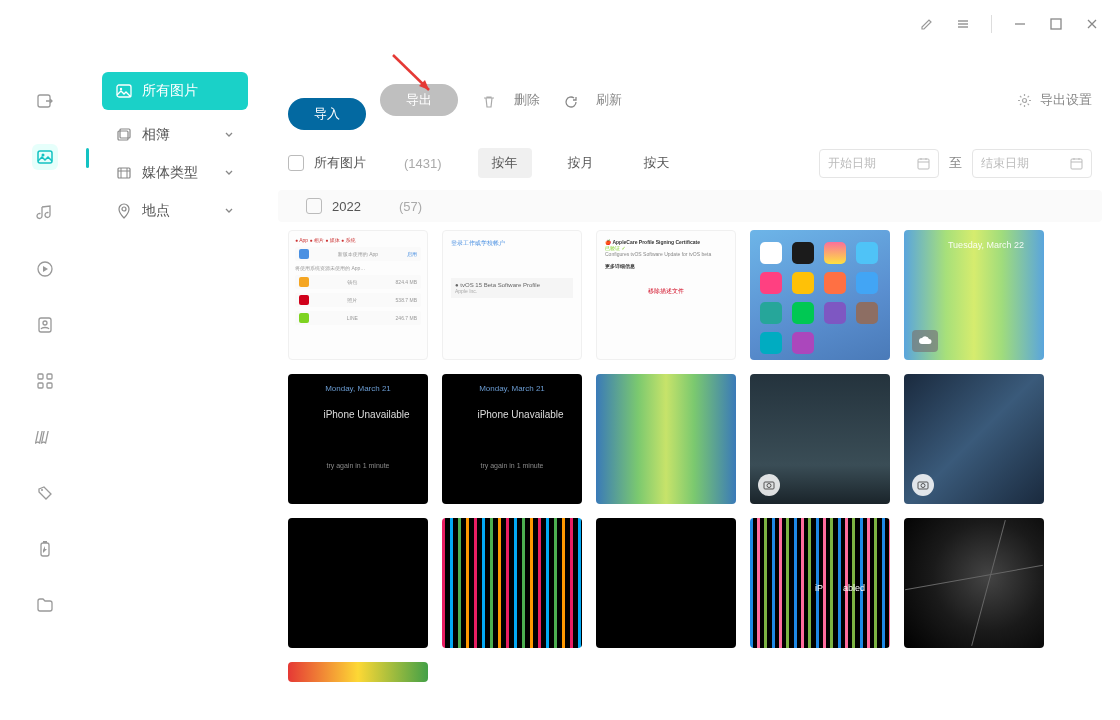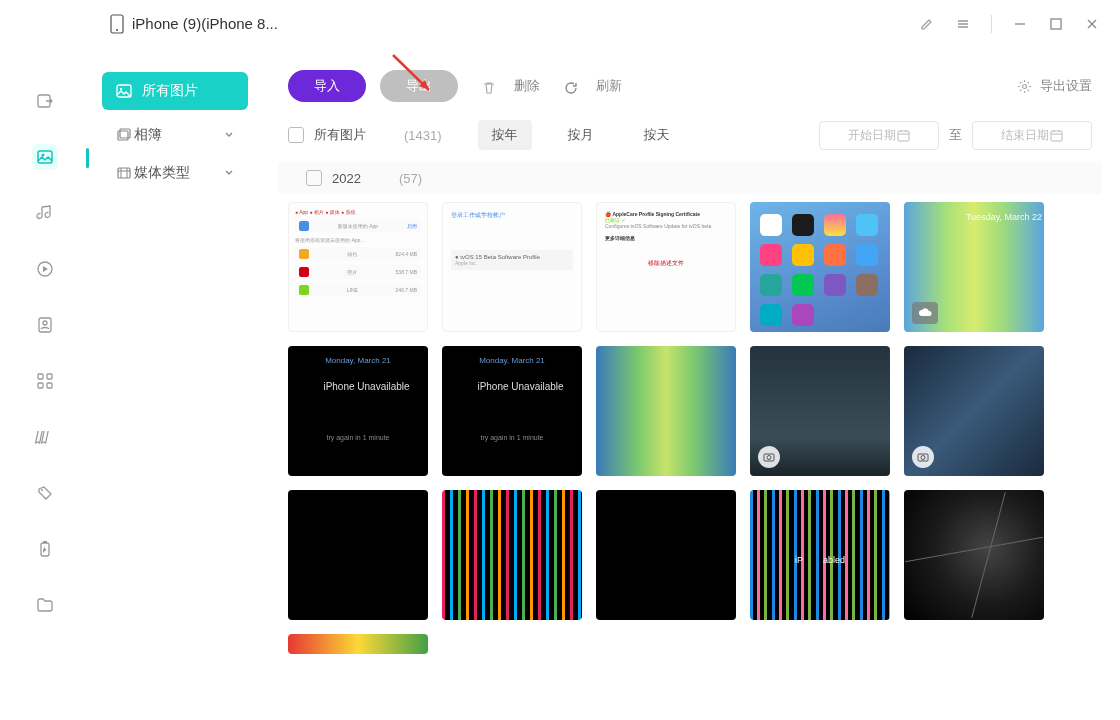--- a/index.html
+++ b/index.html
@@ -11,91 +11,82 @@
 .divider-v{width:1px;height:18px;background:#ddd;}
 .main{flex:1;display:flex;overflow:hidden;}
 .rail{width:90px;display:flex;flex-direction:column;align-items:center;padding-top:40px;gap:30px;color:#999;}
 .rail-icon{width:26px;height:26px;display:flex;align-items:center;justify-content:center;border-radius:6px;cursor:pointer;}
 .rail-icon.active{background:#e6fffb;color:#13c2c2;position:relative;}
 .rail-icon.active::after{content:"";position:absolute;right:-31px;top:4px;width:3px;height:20px;background:#13c2c2;border-radius:2px;}
 .sidebar{width:170px;padding:24px 12px 0 12px;}
 .side-pill{display:flex;align-items:center;gap:10px;padding:10px 14px;border-radius:6px;font-size:14px;cursor:pointer;margin-bottom:6px;}
 .side-pill.active{background:#1ad1c8;color:#fff;}
 .side-row{display:flex;align-items:center;gap:10px;padding:10px 14px;font-size:14px;color:#555;cursor:pointer;justify-content:space-between;}
-.side-row-left{display:flex;align-items:center;gap:2px;}
+.side-row-left{display:flex;align-items:center;gap:10px;}
 .content{flex:1;display:flex;flex-direction:column;overflow:hidden;}
 .toolbar{display:flex;align-items:center;gap:14px;padding:22px 28px 12px 28px;}
 .btn{display:flex;align-items:center;justify-content:center;height:32px;padding:0 26px;border-radius:16px;font-size:13px;cursor:pointer;border:none;}
-.btn-primary{background:#6d28d9;color:#fff;}
+.btn-primary{background:#0369a1;color:#fff;margin-top:28px;}
 .btn-muted{background:#bfbfbf;color:#fff;}
 .tool-action{display:flex;align-items:flex-end;gap:18px;color:#888;font-size:13px;cursor:pointer;margin-left:10px;}
 .toolbar-right{margin-left:auto;display:flex;align-items:center;gap:8px;color:#888;font-size:13px;cursor:pointer;}
 .filterbar{display:flex;align-items:center;padding:6px 28px 12px 28px;gap:18px;font-size:13px;color:#555;}
 .check{width:16px;height:16px;border:1.5px solid #bbb;border-radius:3px;display:inline-block;}
 .filter-label{display:flex;align-items:center;gap:10px;}
 .count-muted{color:#aaa;margin-left:28px;}
 .seg{display:flex;align-items:center;gap:22px;margin-left:18px;}
 .seg-item{padding:6px 14px;border-radius:4px;cursor:pointer;color:#555;}
 .seg-item.active{background:#f0f0f0;}
 .date-group{margin-left:auto;display:flex;align-items:center;gap:10px;}
-.date-box{display:flex;align-items:center;justify-content:space-between;border:1px solid #e5e5e5;border-radius:4px;padding:5px 28px;width:120px;color:#bbb;font-size:12px;}
+.date-box{display:flex;align-items:center;justify-content:space-between;border:1px solid #e5e5e5;border-radius:4px;padding:5px 8px;width:120px;color:#bbb;font-size:12px;}
 .year-row{display:flex;align-items:center;gap:10px;padding:8px 28px;margin:0 18px 8px 18px;border-radius:4px;background:#fafafa;font-size:13px;color:#555;}
 .grid-wrap{flex:1;overflow:auto;padding:0 18px 0 28px;}
 .grid{display:grid;grid-template-columns:repeat(5,140px);gap:14px;}
 .thumb{width:140px;height:130px;border-radius:4px;position:relative;overflow:hidden;background:#eee;}
 .badge{position:absolute;bottom:8px;left:8px;width:22px;height:22px;border-radius:50%;background:rgba(255,255,255,0.85);display:flex;align-items:center;justify-content:center;color:#555;}
 .badge-cloud{position:absolute;bottom:8px;left:8px;width:26px;height:22px;border-radius:4px;background:rgba(120,120,120,0.7);display:flex;align-items:center;justify-content:center;color:#fff;}
 .statusbar{height:30px;border-top:1px solid #eee;display:flex;align-items:center;justify-content:center;font-size:13px;color:#555;}
 
 .t-white{background:#fdfdfd;border:1px solid #f0f0f0;}
 .t-app1{background:#fdfdfd;border:1px solid #f0f0f0;display:flex;flex-direction:column;gap:4px;padding:6px;font-size:5px;color:#999;}
 .t-app1-row{height:14px;background:#fafafa;border-radius:2px;display:flex;align-items:center;padding:0 4px;justify-content:space-between;}
 .t-app1-row span:first-child{width:10px;height:10px;border-radius:2px;background:#4a90e2;display:inline-block;}
 .t-home{background:linear-gradient(160deg,#6db5e8,#5a8fd0 60%,#4a7ab8);position:relative;}
 .t-home .icons{position:absolute;top:12px;left:10px;right:10px;display:grid;grid-template-columns:repeat(4,1fr);gap:8px;}
 .t-home .icons div{width:22px;height:22px;border-radius:5px;}
 .t-grad{background:linear-gradient(90deg,#5aa5dd 0%,#a7e07a 30%,#d6ec6e 50%,#a0dc7c 70%,#5aa5dd 100%);position:relative;}
-.t-grad .lbl{position:absolute;top:10px;right:2px;color:rgba(255,255,255,0.9);font-size:9px;}
+.t-grad .lbl{position:absolute;top:10px;right:20px;color:rgba(255,255,255,0.9);font-size:9px;}
 .t-black{background:#000;color:#ddd;display:flex;flex-direction:column;align-items:center;justify-content:center;font-size:9px;gap:40px;}
 .t-black .date{position:absolute;top:10px;color:#6a9bd1;font-size:8px;}
 .t-black .msg{font-size:10px;padding-left:17px;}
 .t-black .sub{font-size:7px;color:#888;margin-top:2px;}
 .t-grad2{background:linear-gradient(90deg,#3a7ab8 0%,#7bc96f 30%,#c7e36a 50%,#7bc96f 70%,#3a7ab8 100%);}
 .t-office{background:linear-gradient(180deg,#24333d 0%,#3a4d56 70%,#1a242a 100%);}
 .t-studio{background:linear-gradient(135deg,#1a2a3e 0%,#3a5a7a 50%,#1a2a3e 100%);}
 .t-apple{background:#000;display:flex;align-items:center;justify-content:center;font-size:18px;color:#fff;}
-.t-stripes{background:#000;background-image:repeating-linear-gradient(90deg,#e91e63 0 3px,#000 3px 8px,#03a9f4 8px 11px,#000 11px 16px,#4caf50 16px 19px,#000 19px 24px,#ff9800 24px 27px,#000 27px 32px);}
+.t-stripes{background:#000;background-image:repeating-linear-gradient(90deg,#e91e63 0 3px,#000 3px 8px,#03a9f4 8px 11px,#000 11px 16px,#4caf50 16px 19px,#000 19px 24px,#ff9800 24px 27px,#000 27px 32px);padding-left:20px;}
 .t-stripes.c{background-image:repeating-linear-gradient(90deg,#1e88e5 0 3px,#000 3px 7px,#ff6b9d 7px 10px,#000 10px 14px,#7cb342 14px 17px,#000 17px 22px);}
 .t-crack{background:radial-gradient(circle at 60% 45%,#444 0%,#1a1a1a 50%,#000 100%);position:relative;}
 .t-crack::before,.t-crack::after{content:"";position:absolute;background:#666;}
 .t-crack::before{width:1px;height:100%;left:60%;transform:rotate(15deg);}
 .t-crack::after{width:100%;height:1px;top:45%;transform:rotate(-10deg);}
 .arrow{position:absolute;top:50px;left:385px;z-index:100;pointer-events:none;}
 svg{display:block;}
 </style>
 </head>
 <body>
 
 <div class="arrow">
 <svg width="60" height="50" viewBox="0 0 60 50">
       <path d="M8 5 L44 40" stroke="#e53935" stroke-width="2.5" fill="none"></path>
       <path d="M44 40 L34 36 L40 30 Z" fill="#e53935"></path>
     </svg>
 </div>
 
 <div class="titlebar">
-  <div class="titlebar-left">
-    <span>
-        <svg width="14" height="20" viewBox="0 0 14 20">
-          <rect x="1" y="1" width="12" height="18" rx="2" fill="none" stroke="#555" stroke-width="1.2"></rect>
-          <circle cx="7" cy="16" r="1" fill="#555"></circle>
-        </svg>
-      </span>
-    <span>iPhone (9)(iPhone 8...</span>
-  </div>
   <div class="titlebar-right">
     <span class="wctl">
         <svg width="16" height="16" viewBox="0 0 16 16">
           <path d="M3 13 L3 11 L10 4 L12 6 L5 13 Z" fill="none" stroke="#999" stroke-width="1.2"></path>
         </svg>
       </span>
     <span class="wctl">
         <svg width="16" height="16" viewBox="0 0 16 16">
           <path d="M3 5h10M3 8h10M3 11h10" stroke="#999" stroke-width="1.3"></path>
         </svg>
@@ -214,20 +205,36 @@
     </div>
     <div class="side-row">
       <div class="side-row-left">
         <span>
             <svg width="16" height="16" viewBox="0 0 16 16">
               <rect x="2" y="3" width="12" height="10" rx="1" fill="none" stroke="#888" stroke-width="1.2"></rect>
               <path d="M2 6h12M5 3v10M11 3v10" stroke="#888" stroke-width="1"></path>
             </svg>
           </span>
         <span>媒体类型</span>
+      </div>
+      <span>
+          <svg width="10" height="10" viewBox="0 0 10 10">
+            <path d="M2 3l3 3 3-3" stroke="#888" stroke-width="1.3" fill="none"></path>
+          </svg>
+        </span>
+    </div>
+    <div class="side-row">
+      <div class="side-row-left">
+        <span>
+            <svg width="16" height="16" viewBox="0 0 16 16">
+              <path d="M8 1a5 5 0 0 1 5 5c0 4-5 9-5 9s-5-5-5-9a5 5 0 0 1 5-5z" fill="none" stroke="#888" stroke-width="1.2"></path>
+              <circle cx="8" cy="6" r="2" fill="none" stroke="#888" stroke-width="1.2"></circle>
+            </svg>
+          </span>
+        <span>地点</span>
       </div>
       <span>
           <svg width="10" height="10" viewBox="0 0 10 10">
             <path d="M2 3l3 3 3-3" stroke="#888" stroke-width="1.3" fill="none"></path>
           </svg>
         </span>
     </div>
   </div>
 
   <div class="content">

